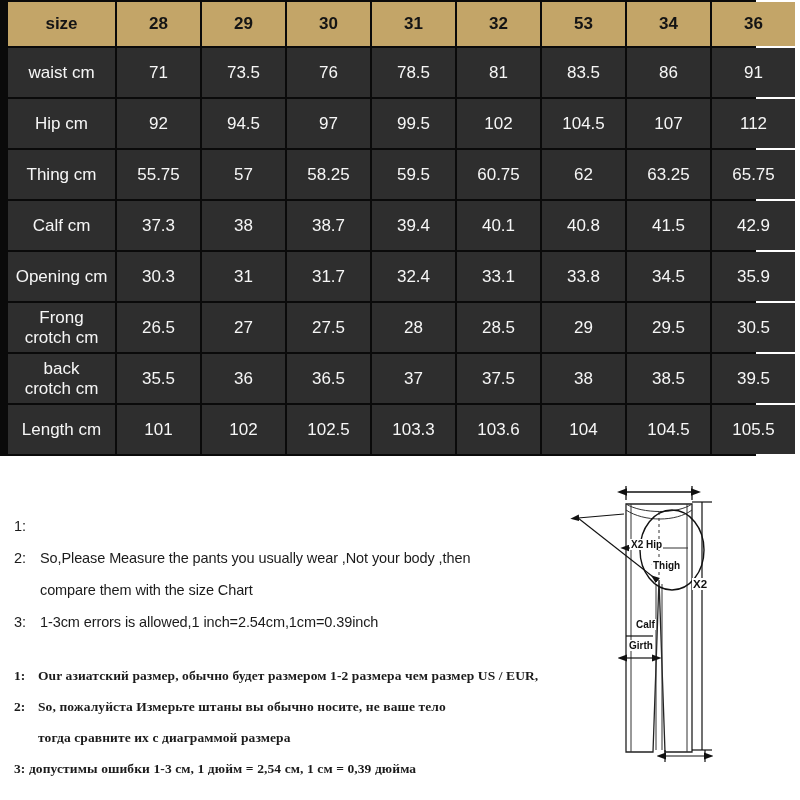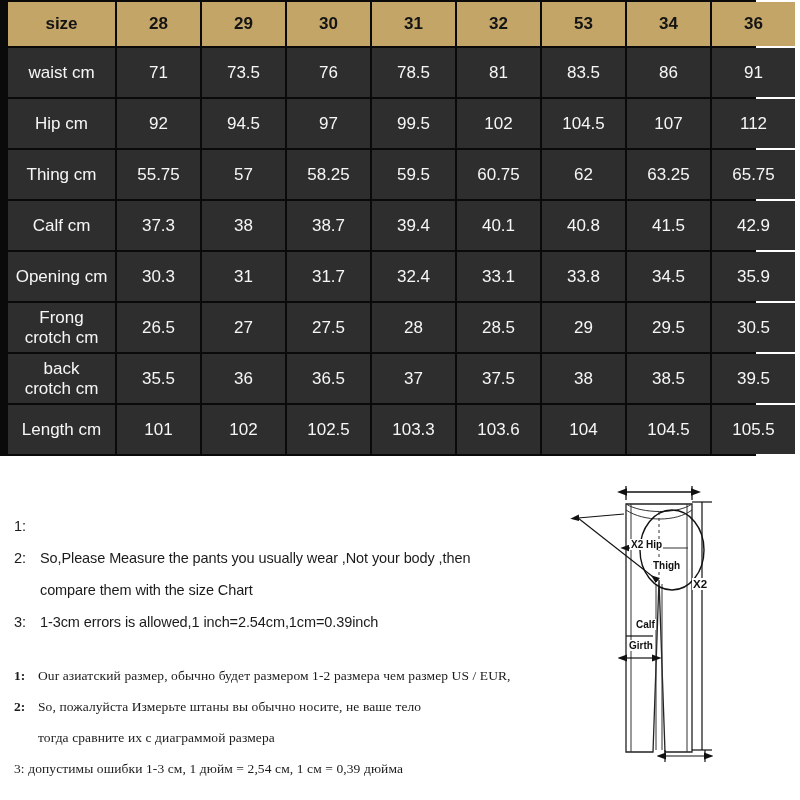--- a/index.html
+++ b/index.html
@@ -101,21 +101,21 @@
   .note-ru .note-num {
     width: 24px;
     flex: 0 0 24px;
     font-size: 13.5px;
     font-family: "Liberation Serif", serif;
     font-weight: bold;
   }
   .note-ru .note-text {
     font-size: 13.5px;
     font-family: "Liberation Serif", serif;
-    font-weight: normal;
+    font-weight: bold;
     letter-spacing: 0.1px;
   }
   .note-ru { margin-bottom: 15px; }
   .note-ru.cont .note-num { visibility: hidden; }
   .note-ru.plain .note-num { width: 0; flex: 0 0 0; }
 
   
   #pants-diagram {
     position: absolute;
     left: 560px;

